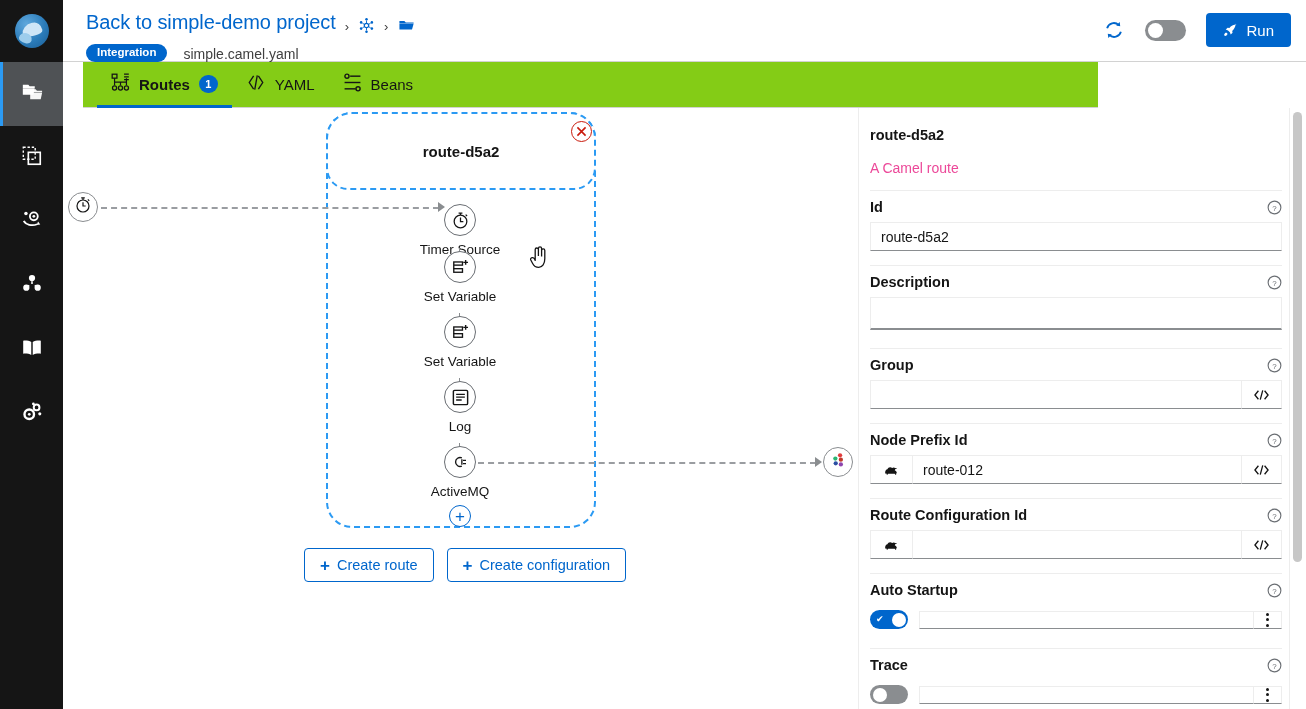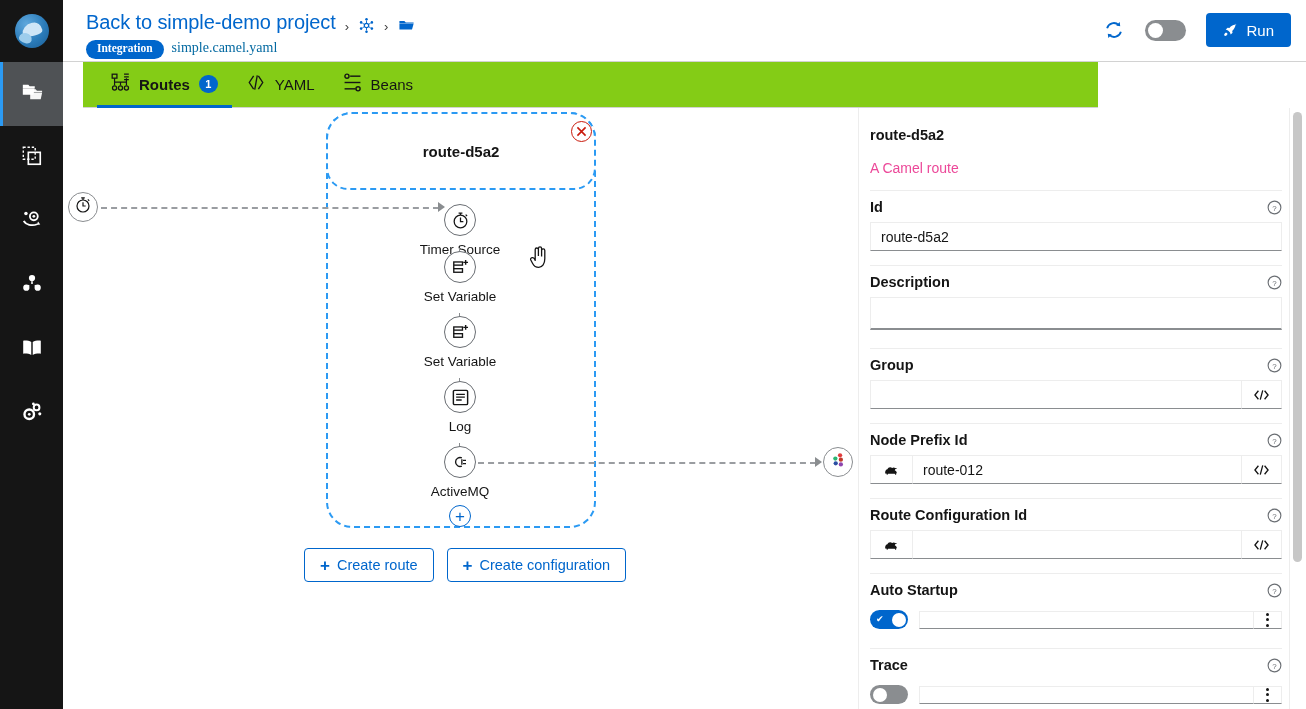--- a/index.html
+++ b/index.html
@@ -44,26 +44,26 @@
   }
 
   .crumb-area { position: absolute; left: 86px; top: 8px; }
   .crumb-row { display: flex; align-items: flex-end; height: 26px; }
   .crumb-link {
     color: #0066cc; font-size: 20px; line-height: 24px; cursor: pointer;
     letter-spacing: -0.1px;
   }
   .crumb-sep { color: #151515; font-size: 13px; margin: 0 9px; opacity: .85; }
   .crumb-icon { display: flex; align-items: center; }
-  .sub-row { display: flex; align-items: flex-start; margin-top: 6px; height: 22px; font-family: Liberation Serif, serif; }
+  .sub-row { display: flex; align-items: flex-end; margin-top: 6px; height: 22px; }
   .badge-integration {
     background: #0066cc; color: #fff; font-size: 11.5px; font-weight: bold;
     border-radius: 11px; padding: 3px 11px 4px; line-height: 1;
   }
-  .file-name { font-size: 14px; color: #0369a1; margin-left: 8px; }
+  .file-name { font-size: 14px; color: #404040; margin-left: 16px; }
 
   .head-actions { position: absolute; right: 15px; top: 13px; display: flex; align-items: center; gap: 20px; }
   .icon-btn { background: none; border: 0; padding: 0; cursor: pointer; display: flex; align-items: center; }
   .toggle {
     width: 41px; height: 21px; border-radius: 11px; background: #8a8d90;
     position: relative; cursor: pointer; border: 0; padding: 0;
   }
   .toggle .knob {
     position: absolute; top: 3px; left: 3px; width: 15px; height: 15px;
     border-radius: 50%; background: #fff;

